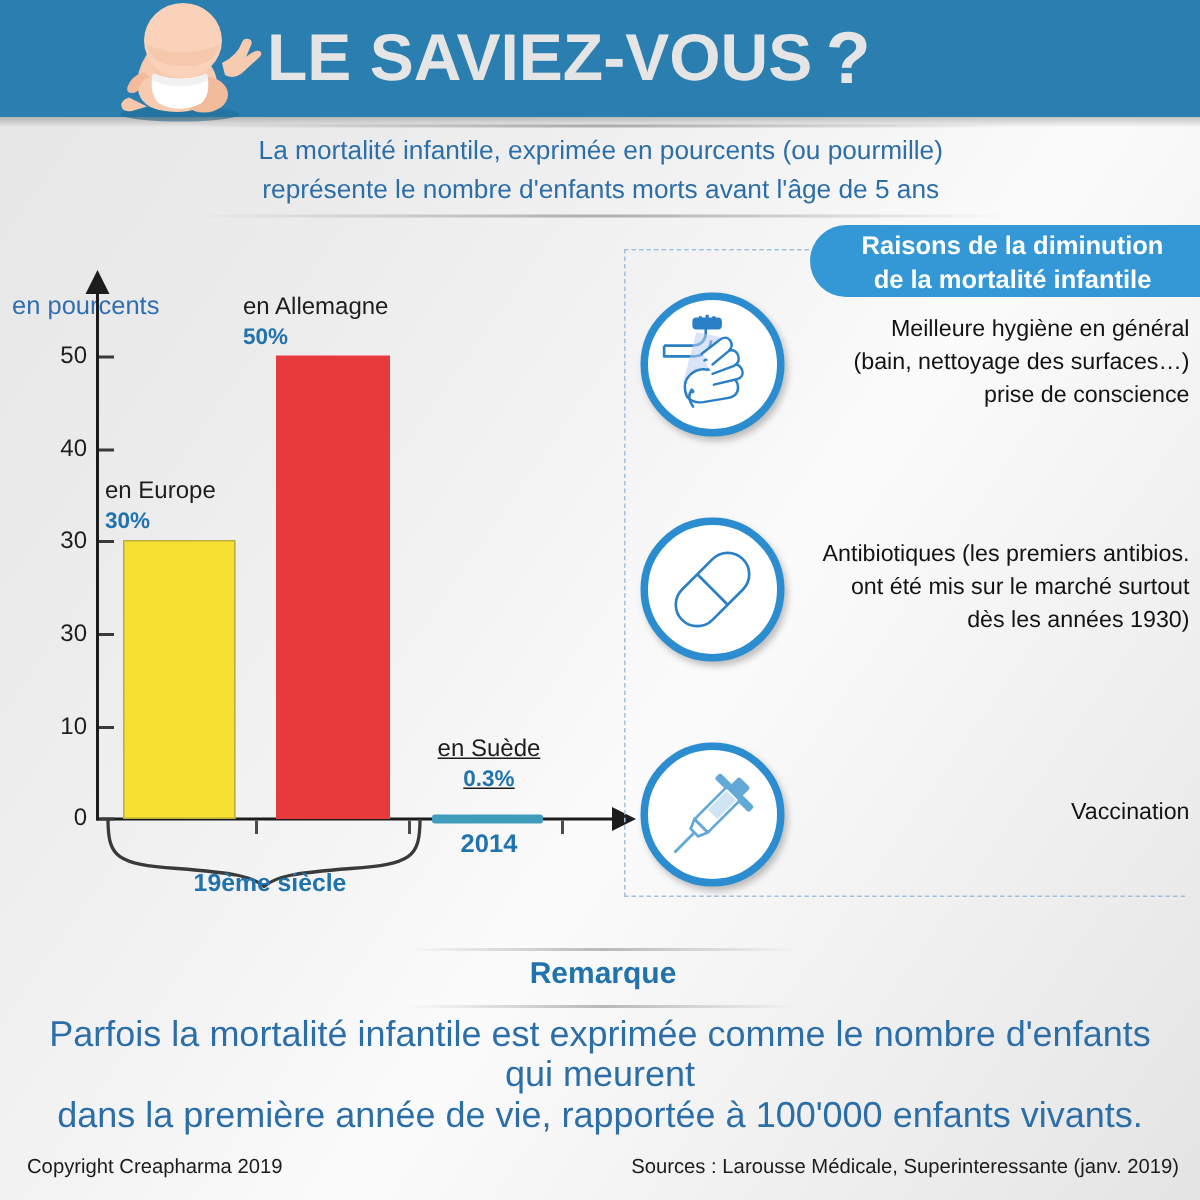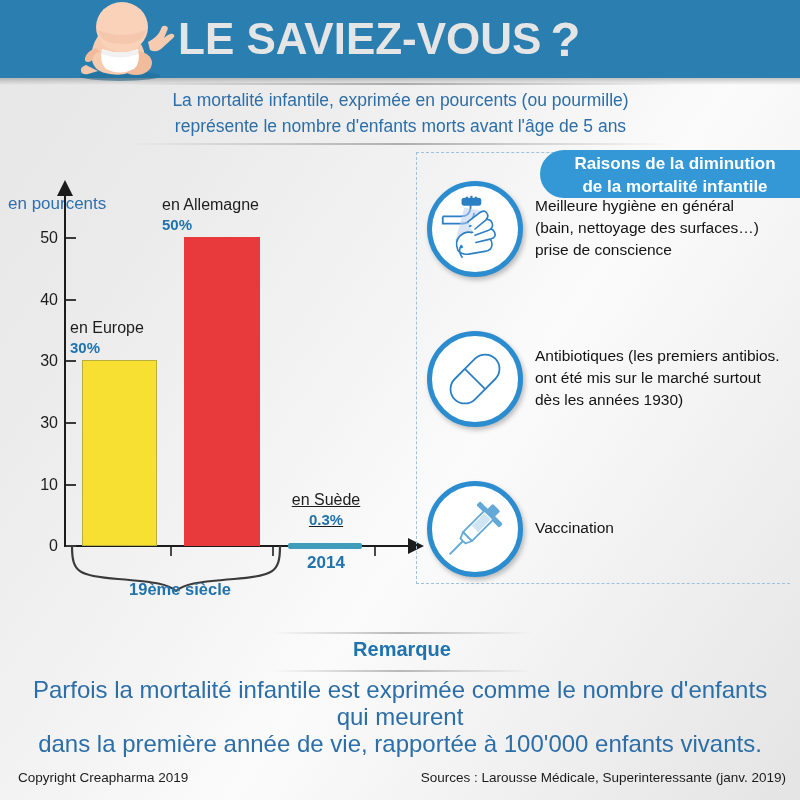--- a/index.html
+++ b/index.html
@@ -100,22 +100,22 @@
   }
 
   .brace{position:absolute;left:68px;top:396px;width:220px;height:46px;}
   .brace-label{
     position:absolute;left:60px;top:430px;width:240px;text-align:center;
     color:#2173ad;font-weight:bold;font-size:16.5px;
   }
 
   
   .panel{
-    position:absolute;left:416px;top:152px;width:374px;height:432px;
-    border:1px dashed #9fc1dd;border-right:none;box-sizing:border-box;
+    position:absolute;left:416px;top:166px;width:374px;height:432px;
+    border:1px dashed #9fc1dd;border-right:none;box-sizing:border-box;text-align:right;
   }
   .panel-title{
     position:absolute;left:540px;top:150px;width:270px;height:48px;
     background:#3498d6;border-radius:24px 0 0 24px;
     color:#fff;font-weight:bold;font-size:17px;line-height:23px;
     text-align:center;padding-top:2px;box-sizing:border-box;
     display:flex;align-items:center;justify-content:center;
   }
   .reason{position:absolute;left:0;width:374px;}
   .reason .circle{

